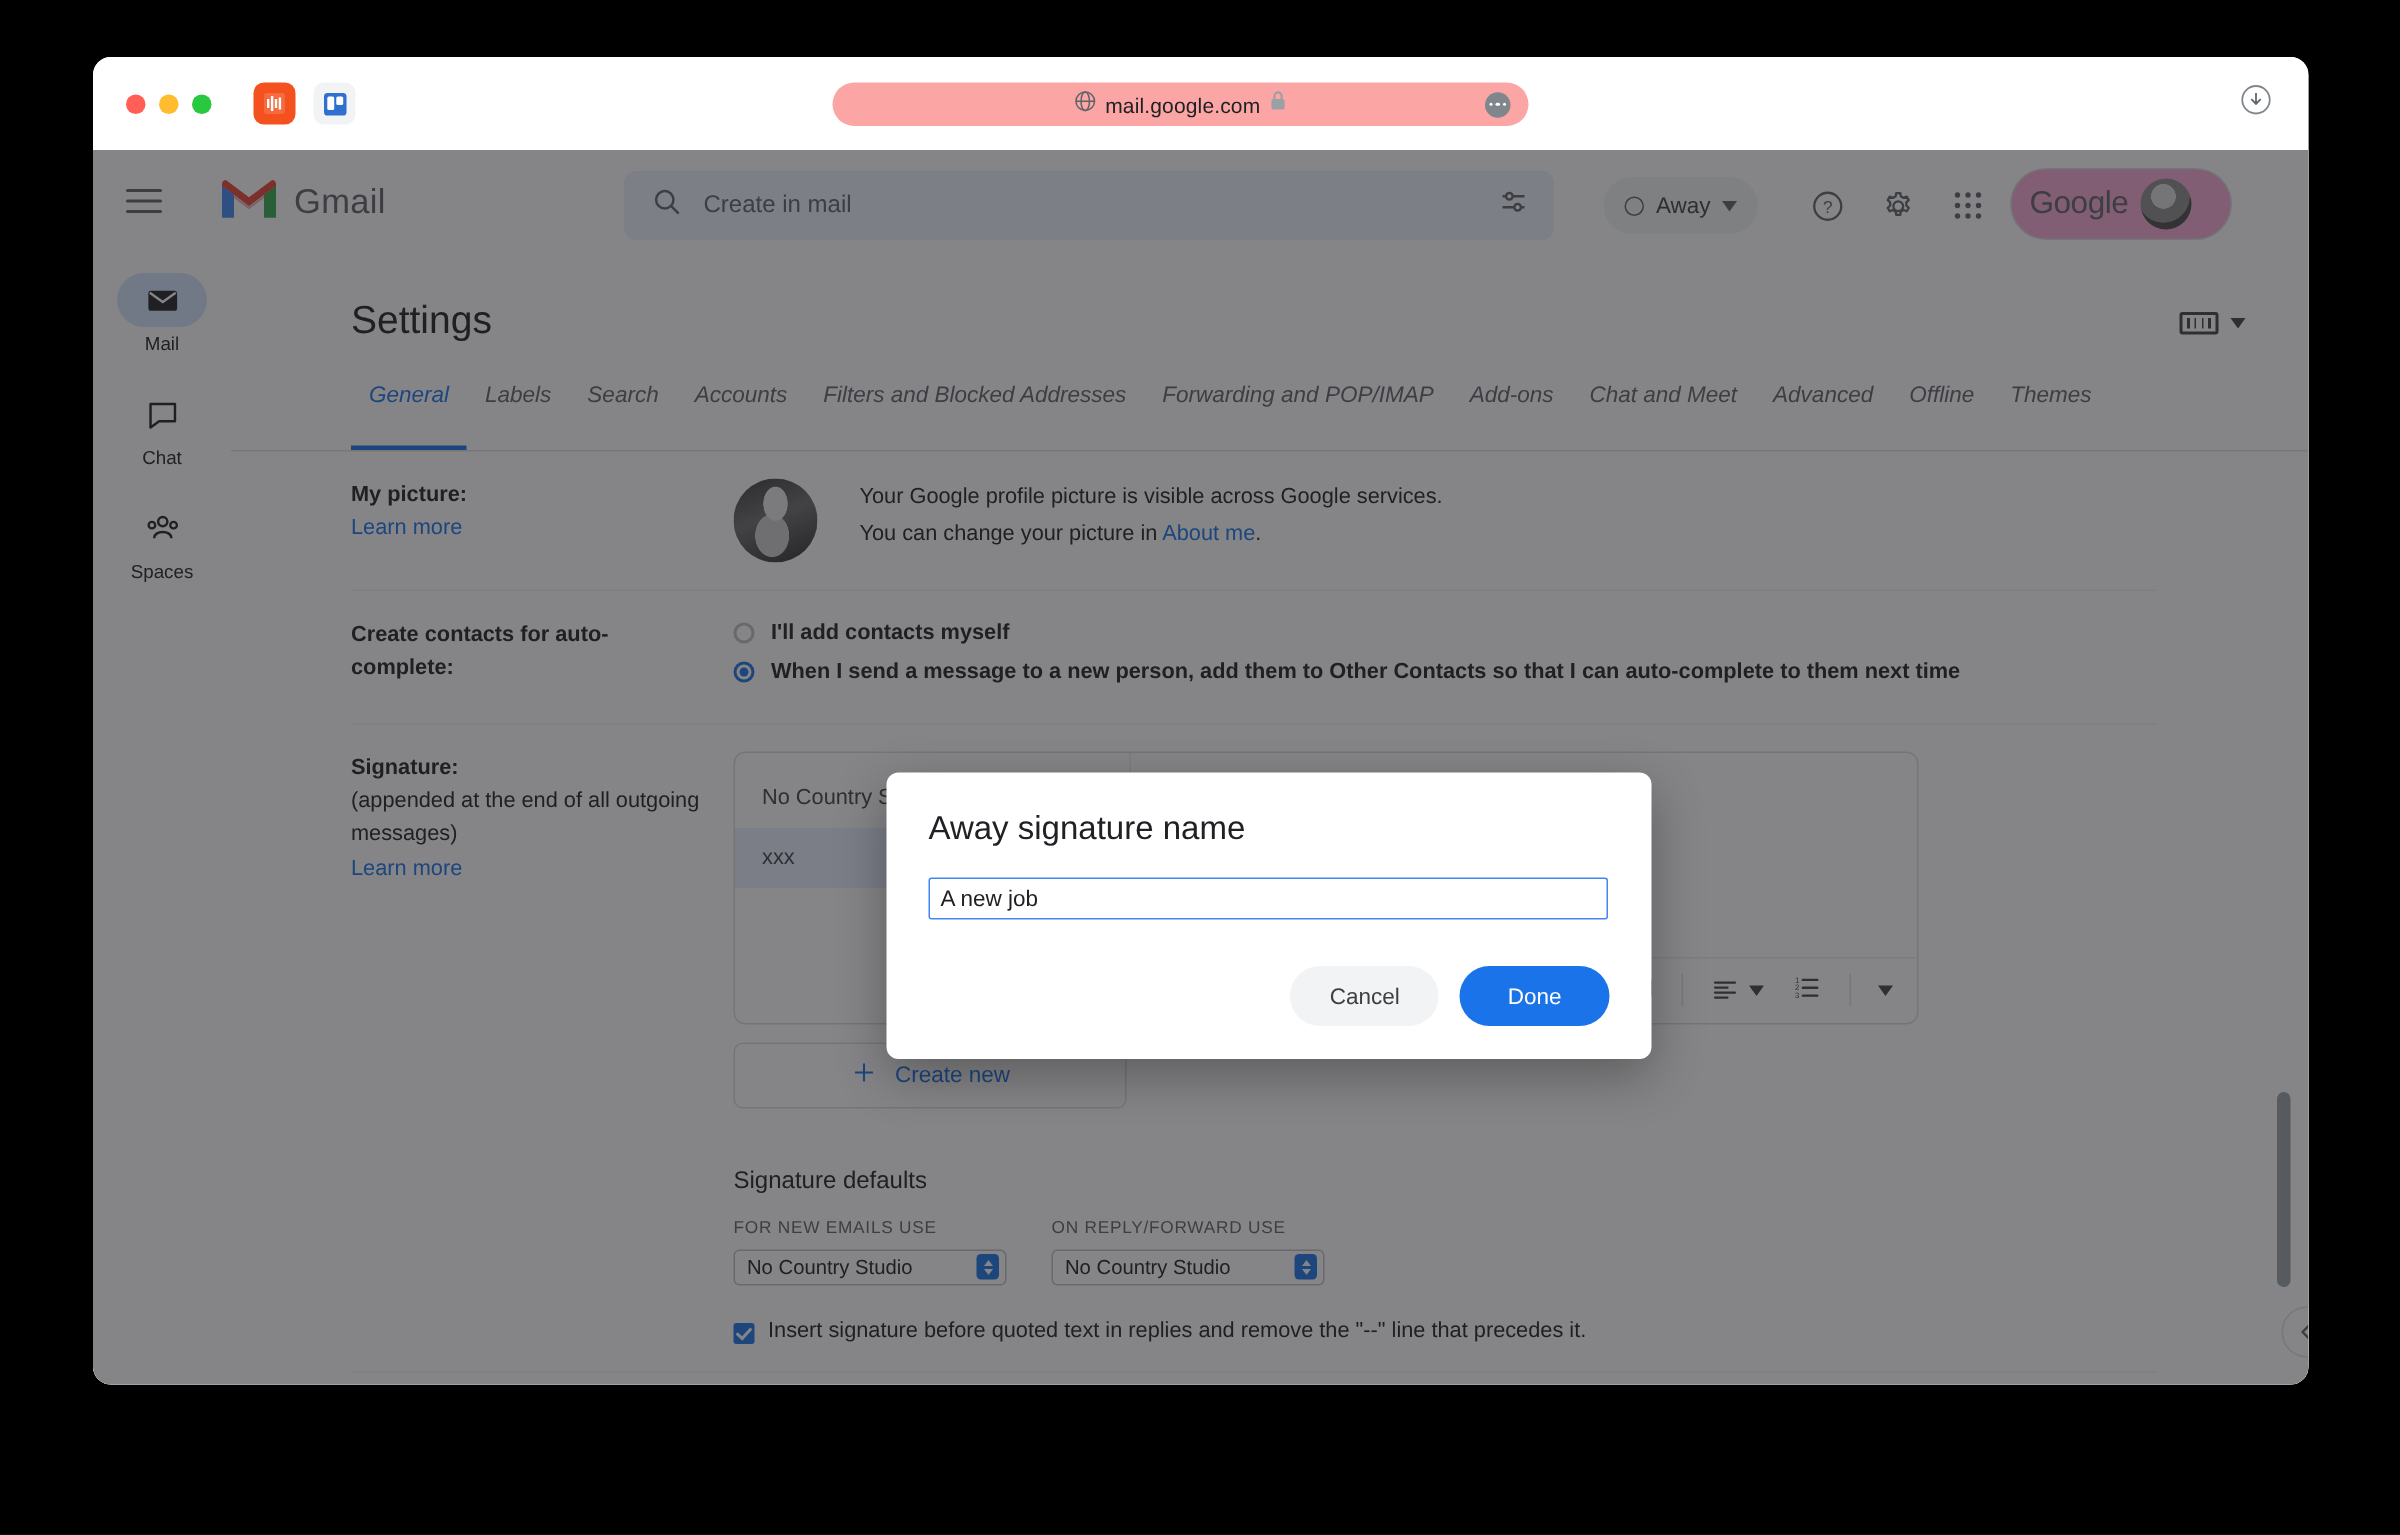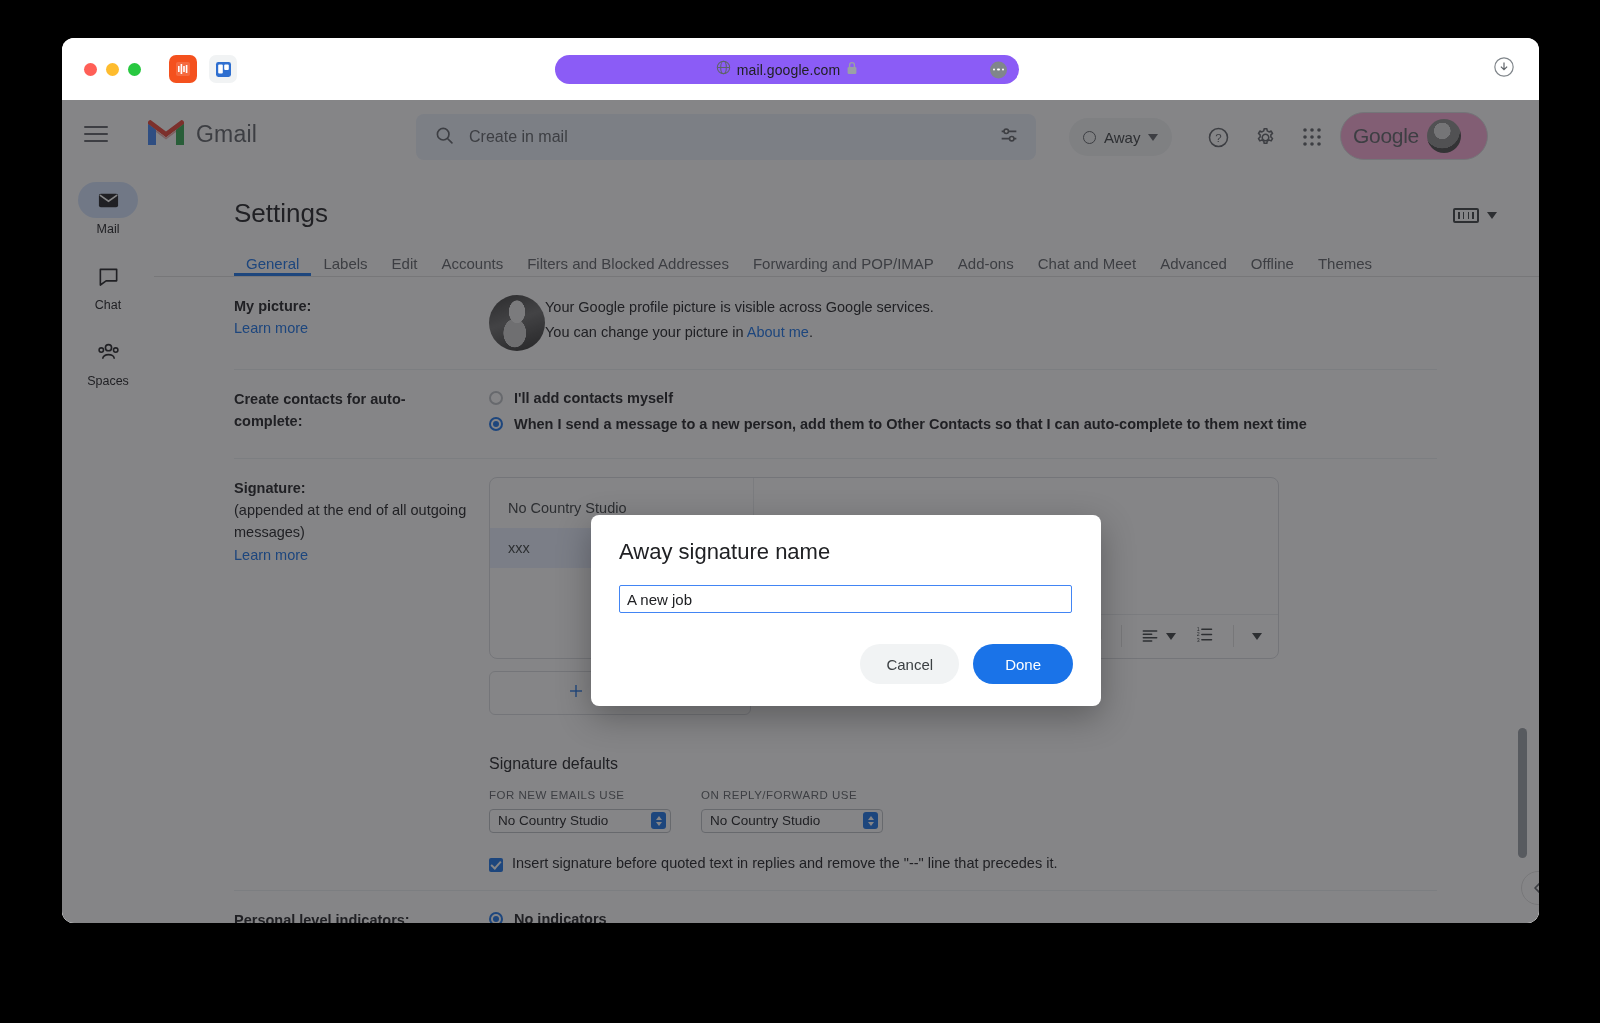--- a/index.html
+++ b/index.html
@@ -45,21 +45,21 @@
     width: 28px; height: 28px; border-radius: 7px;
     background: #f1f3f4;
     display: flex; align-items: center; justify-content: center;
   }
   .ext-btn.orange { background: #f4511e; }
 
   #url-bar {
     position: absolute;
     left: 493px; top: 17px;
     width: 464px; height: 29px;
-    background: #8b5cf6;
+    background: #fca5a5;
     border-radius: 15px;
     display: flex; align-items: center; justify-content: center;
     gap: 6px;
   }
   #url-bar .url-text {
     font-size: 14px; color: #202124;
     letter-spacing: .1px;
   }
   #url-more {
     position: absolute; right: 12px; top: 50%; transform: translateY(-50%);
@@ -189,22 +189,22 @@
   .caret-down { width:0;height:0;border-left:5.5px solid transparent;border-right:5.5px solid transparent;border-top:7px solid #3c4043;}
 
   #tabs-row {
     margin-top: 20px;
     display:flex; align-items:flex-end; gap:0;
     padding-left:80px;
     border-bottom:1px solid #e0e0e0;
   }
   .tab {
     font-size:15px; color:#5f6368;
-    padding: 6px 12px 4px 12px;
-    cursor:pointer; white-space:nowrap;
+    padding: 6px 12px 28px 12px;
+    cursor:pointer; white-space:nowrap;font-style:italic;
   }
   .tab.active { color:#1a73e8; box-shadow: inset 0 -3px 0 #1a73e8; }
 
   #settings-scroll { position:relative; }
 
   .srow {
     display:flex;
     padding: 18px 0 18px 0;
     margin-left: 80px; margin-right: 102px;
     border-bottom:1px solid #eceff1;
@@ -212,21 +212,21 @@
   }
   .srow-label {
     width: 255px; flex:none; padding-right:16px;
     font-size:14.5px; color:#202124; font-weight:bold; line-height:1.55;
   }
   .srow-label .sub { font-weight:normal; display:block; }
   .link { color:#1a73e8; cursor:pointer; font-weight:normal; display:block;}
   .srow-body { flex:1; font-size:14.5px; color:#202124; }
 
   
-  #pic-body { display:flex; align-items:flex-start; }
+  #pic-body { display:flex; gap:28px; align-items:flex-start; }
   #profile-pic {
     width:56px;height:56px;border-radius:50%;flex:none;
     background:
       radial-gradient(ellipse at 50% 30%, #e9e9e9 0 20%, transparent 21%),
       radial-gradient(ellipse at 46% 68%, #cfcfcf 0 26%, transparent 27%),
       linear-gradient(160deg,#3a3a3a 0%, #6d6d6d 45%, #2b2b2b 100%);
   }
   #pic-text { line-height:1.7; font-size:14.5px;}
 
   
@@ -533,21 +533,21 @@
               <i></i>
               <i></i>
               <i></i>
             </span>
           <span class="caret-down"></span>
         </div>
 
         <div id="tabs-row">
           <div class="tab active">General</div>
           <div class="tab">Labels</div>
-          <div class="tab">Edit</div>
+          <div class="tab">Search</div>
           <div class="tab">Accounts</div>
           <div class="tab">Filters and Blocked Addresses</div>
           <div class="tab">Forwarding and POP/IMAP</div>
           <div class="tab">Add-ons</div>
           <div class="tab">Chat and Meet</div>
           <div class="tab">Advanced</div>
           <div class="tab">Offline</div>
           <div class="tab">Themes</div>
         </div>
 

